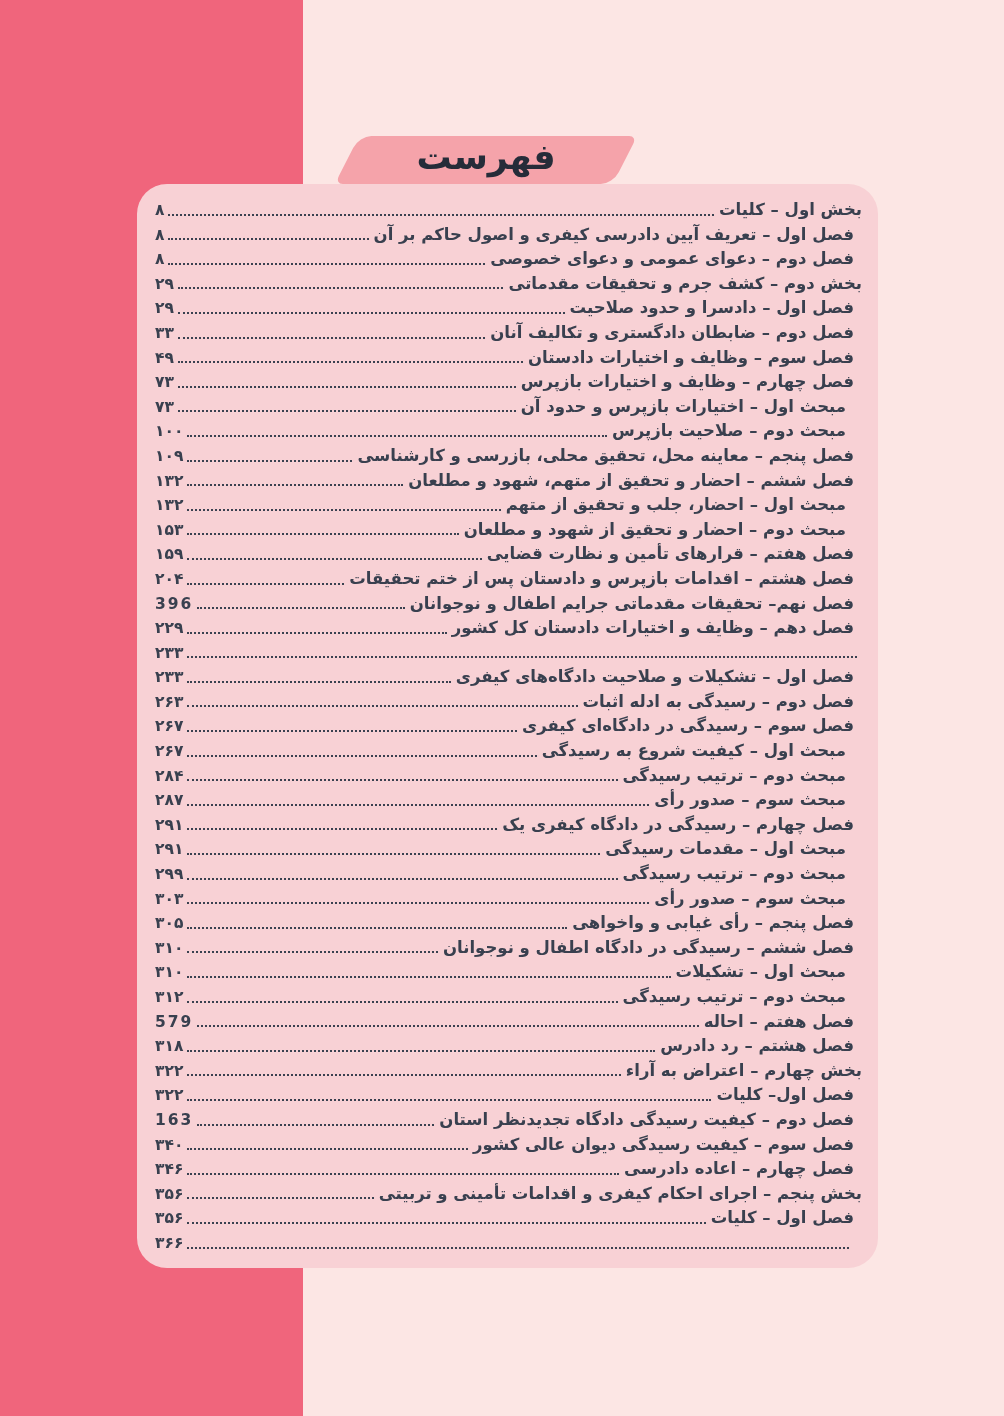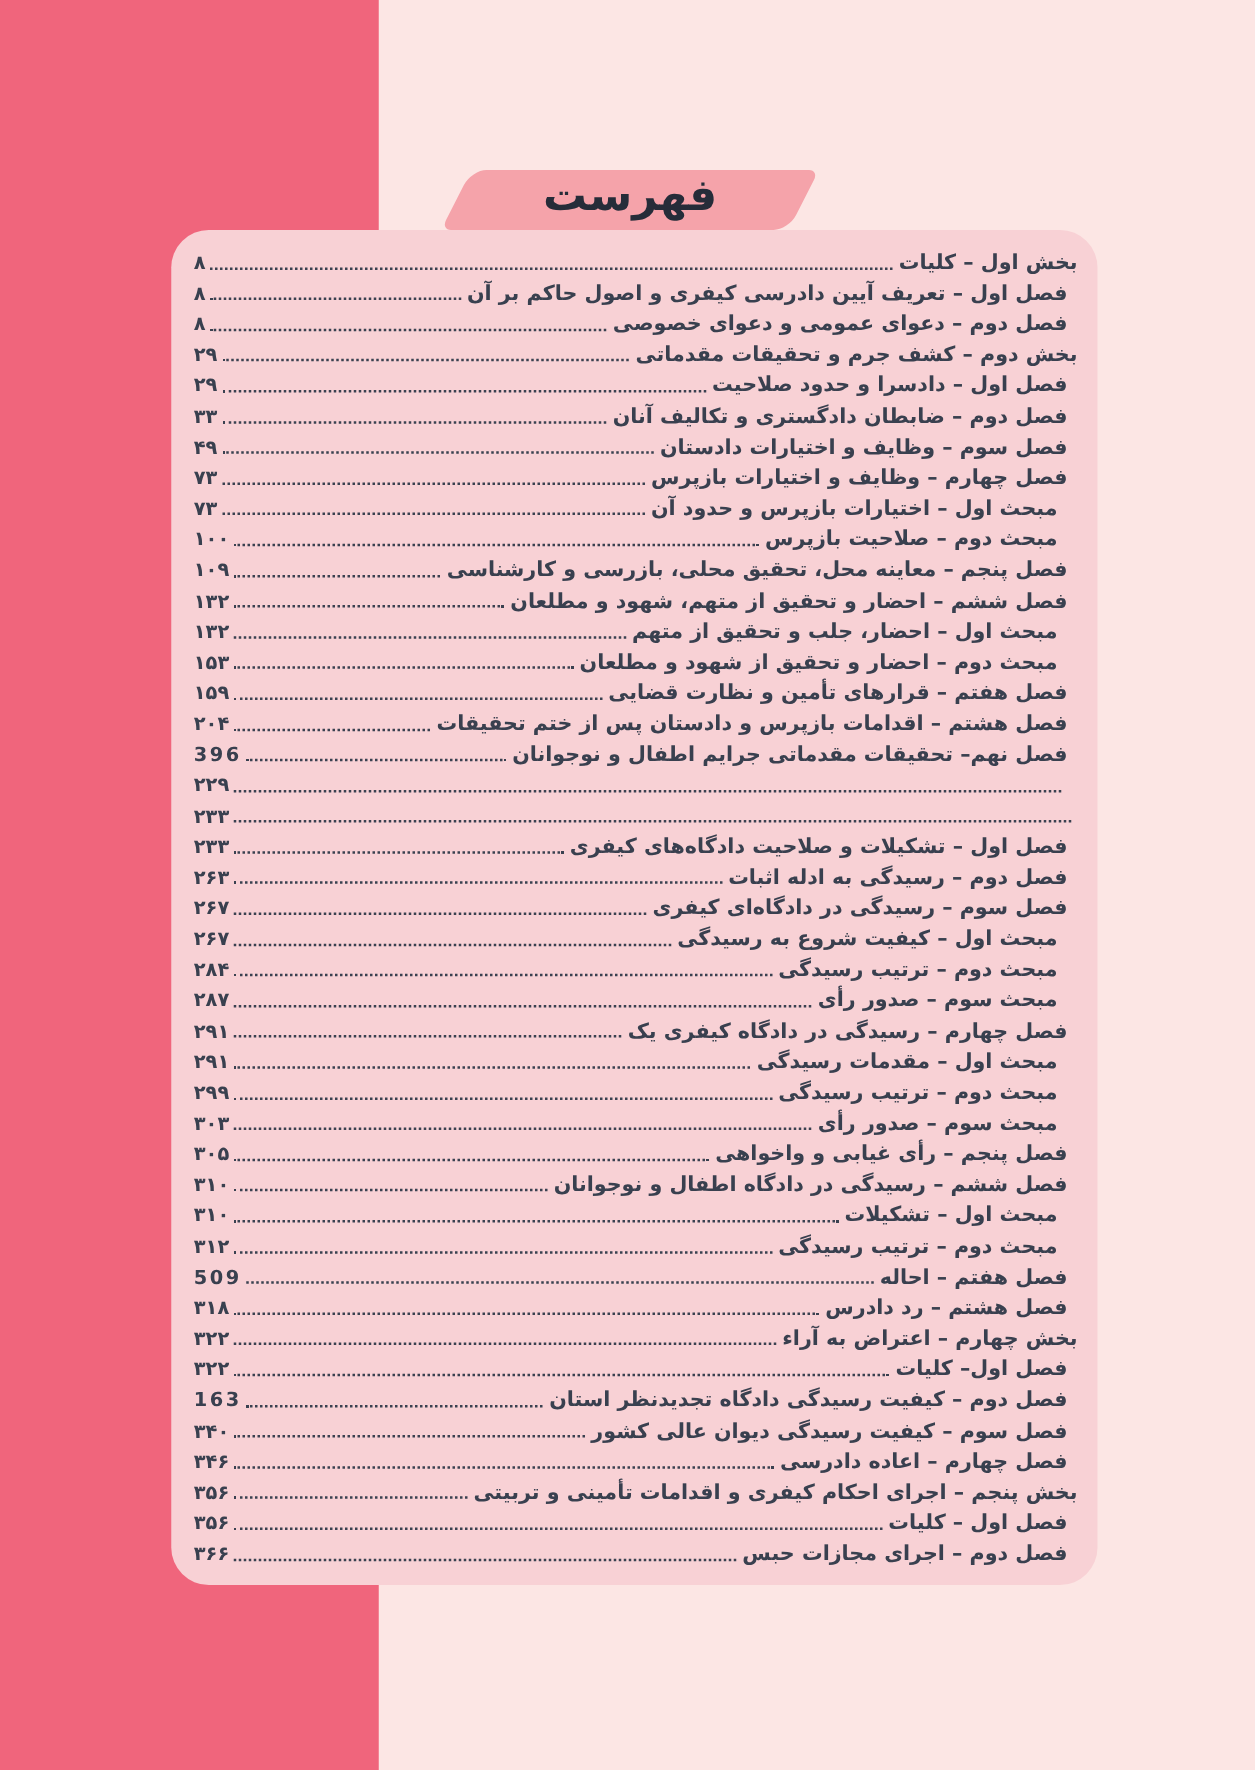--- a/index.html
+++ b/index.html
@@ -7,21 +7,21 @@
     width:1004px;height:1416px;position:relative;overflow:hidden;
     background:#fce6e4;
     font-family:"DejaVu Sans",sans-serif;
     color:#39404f;
   }
   .side-band{
     position:absolute;left:0;top:0;width:303px;height:1416px;
     background:#f0657c;
   }
   .header-badge{
-    position:absolute;left:365px;top:136px;width:278px;height:48px;
+    position:absolute;left:347px;top:136px;width:278px;height:48px;
   }
   .header-badge .badge-shape{
     position:absolute;inset:0;
     background:#f5a3aa;
     transform:skewX(-27deg);
     border-radius:12px 8px 12px 8px;
   }
   .header-badge .badge-label{
     position:absolute;inset:0;
     display:flex;align-items:center;justify-content:center;
@@ -147,20 +147,21 @@
     <span class="toc-title">فصل هشتم – اقدامات بازپرس و دادستان پس از ختم تحقیقات</span>
     <span class="toc-dots"></span>
     <span class="toc-page">۲۰۴</span>
   </div>
     <div class="toc-row level-2">
     <span class="toc-title">فصل نهم– تحقیقات مقدماتی جرایم اطفال و نوجوانان</span>
     <span class="toc-dots"></span>
     <span class="toc-page">396</span>
   </div>
     <div class="toc-row level-2">
+    <span class="toc-title">فصل دهم – وظایف و اختیارات دادستان کل کشور</span>
     <span class="toc-dots"></span>
     <span class="toc-page">۲۲۹</span>
   </div>
     <div class="toc-row level-1">
     <span class="toc-dots"></span>
     <span class="toc-page">۲۳۳</span>
   </div>
     <div class="toc-row level-2">
     <span class="toc-title">فصل اول – تشکیلات و صلاحیت دادگاه‌های کیفری</span>
     <span class="toc-dots"></span>
@@ -227,21 +228,21 @@
     <span class="toc-page">۳۱۰</span>
   </div>
     <div class="toc-row level-3">
     <span class="toc-title">مبحث دوم – ترتیب رسیدگی</span>
     <span class="toc-dots"></span>
     <span class="toc-page">۳۱۲</span>
   </div>
     <div class="toc-row level-2">
     <span class="toc-title">فصل هفتم – احاله</span>
     <span class="toc-dots"></span>
-    <span class="toc-page">509</span>
+    <span class="toc-page">579</span>
   </div>
     <div class="toc-row level-2">
     <span class="toc-title">فصل هشتم – رد دادرس</span>
     <span class="toc-dots"></span>
     <span class="toc-page">۳۱۸</span>
   </div>
     <div class="toc-row level-1">
     <span class="toc-title">بخش چهارم – اعتراض به آراء</span>
     <span class="toc-dots"></span>
     <span class="toc-page">۳۲۲</span>
@@ -270,17 +271,16 @@
     <span class="toc-title">بخش پنجم – اجرای احکام کیفری و اقدامات تأمینی و تربیتی</span>
     <span class="toc-dots"></span>
     <span class="toc-page">۳۵۶</span>
   </div>
     <div class="toc-row level-2">
     <span class="toc-title">فصل اول – کلیات</span>
     <span class="toc-dots"></span>
     <span class="toc-page">۳۵۶</span>
   </div>
     <div class="toc-row level-2">
-    <span class="toc-title">فصل دوم – اجرای مجازات حبس</span>
     <span class="toc-dots"></span>
     <span class="toc-page">۳۶۶</span>
   </div>
   </div>
 
 </body></html>

